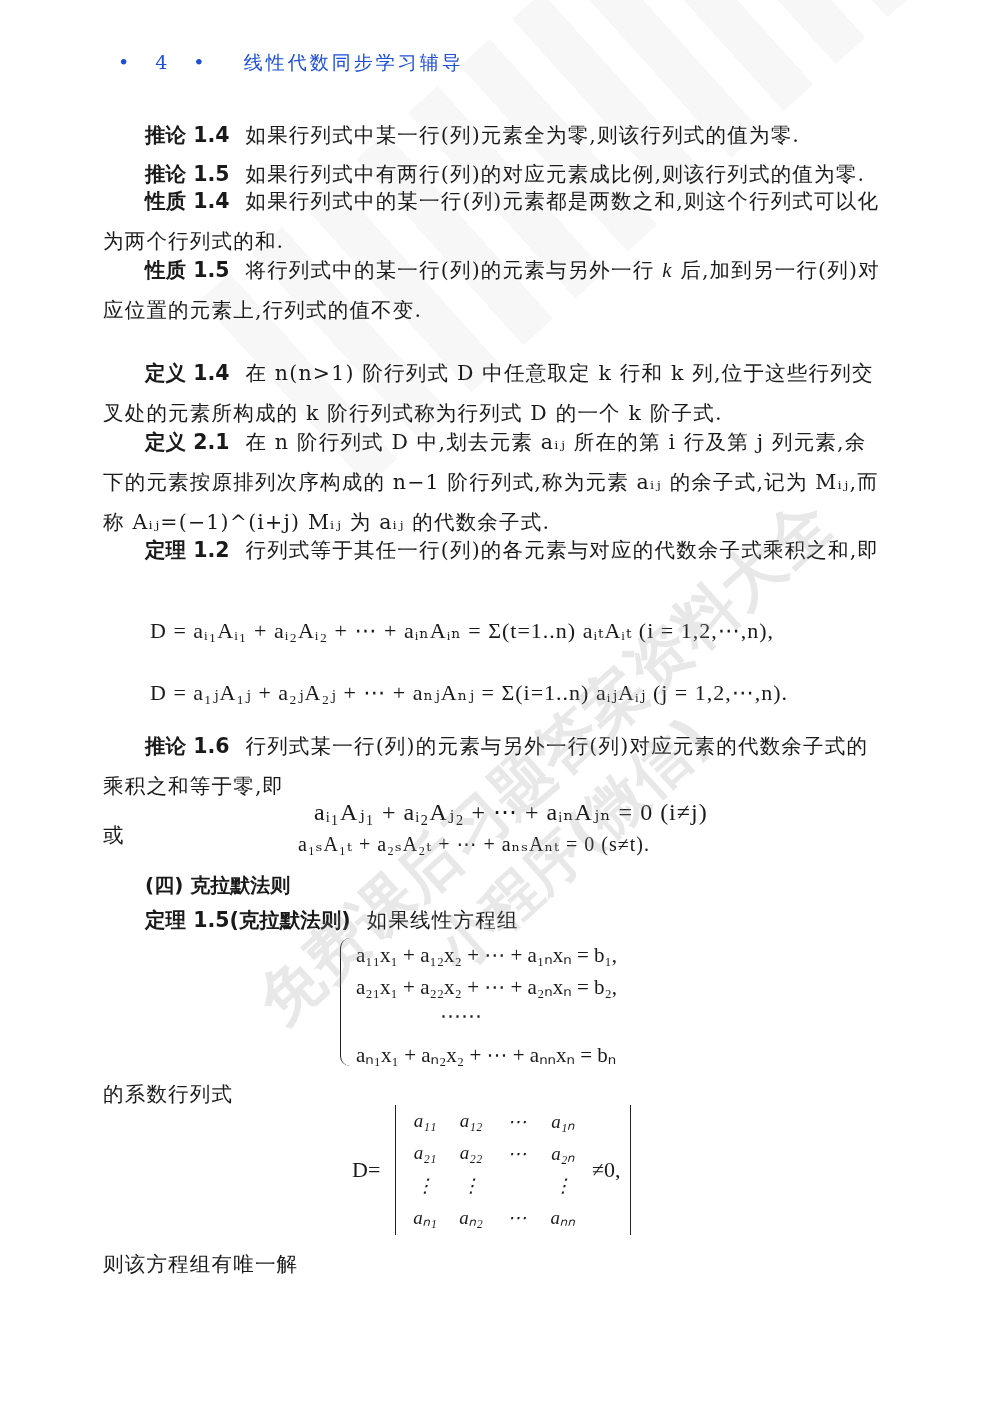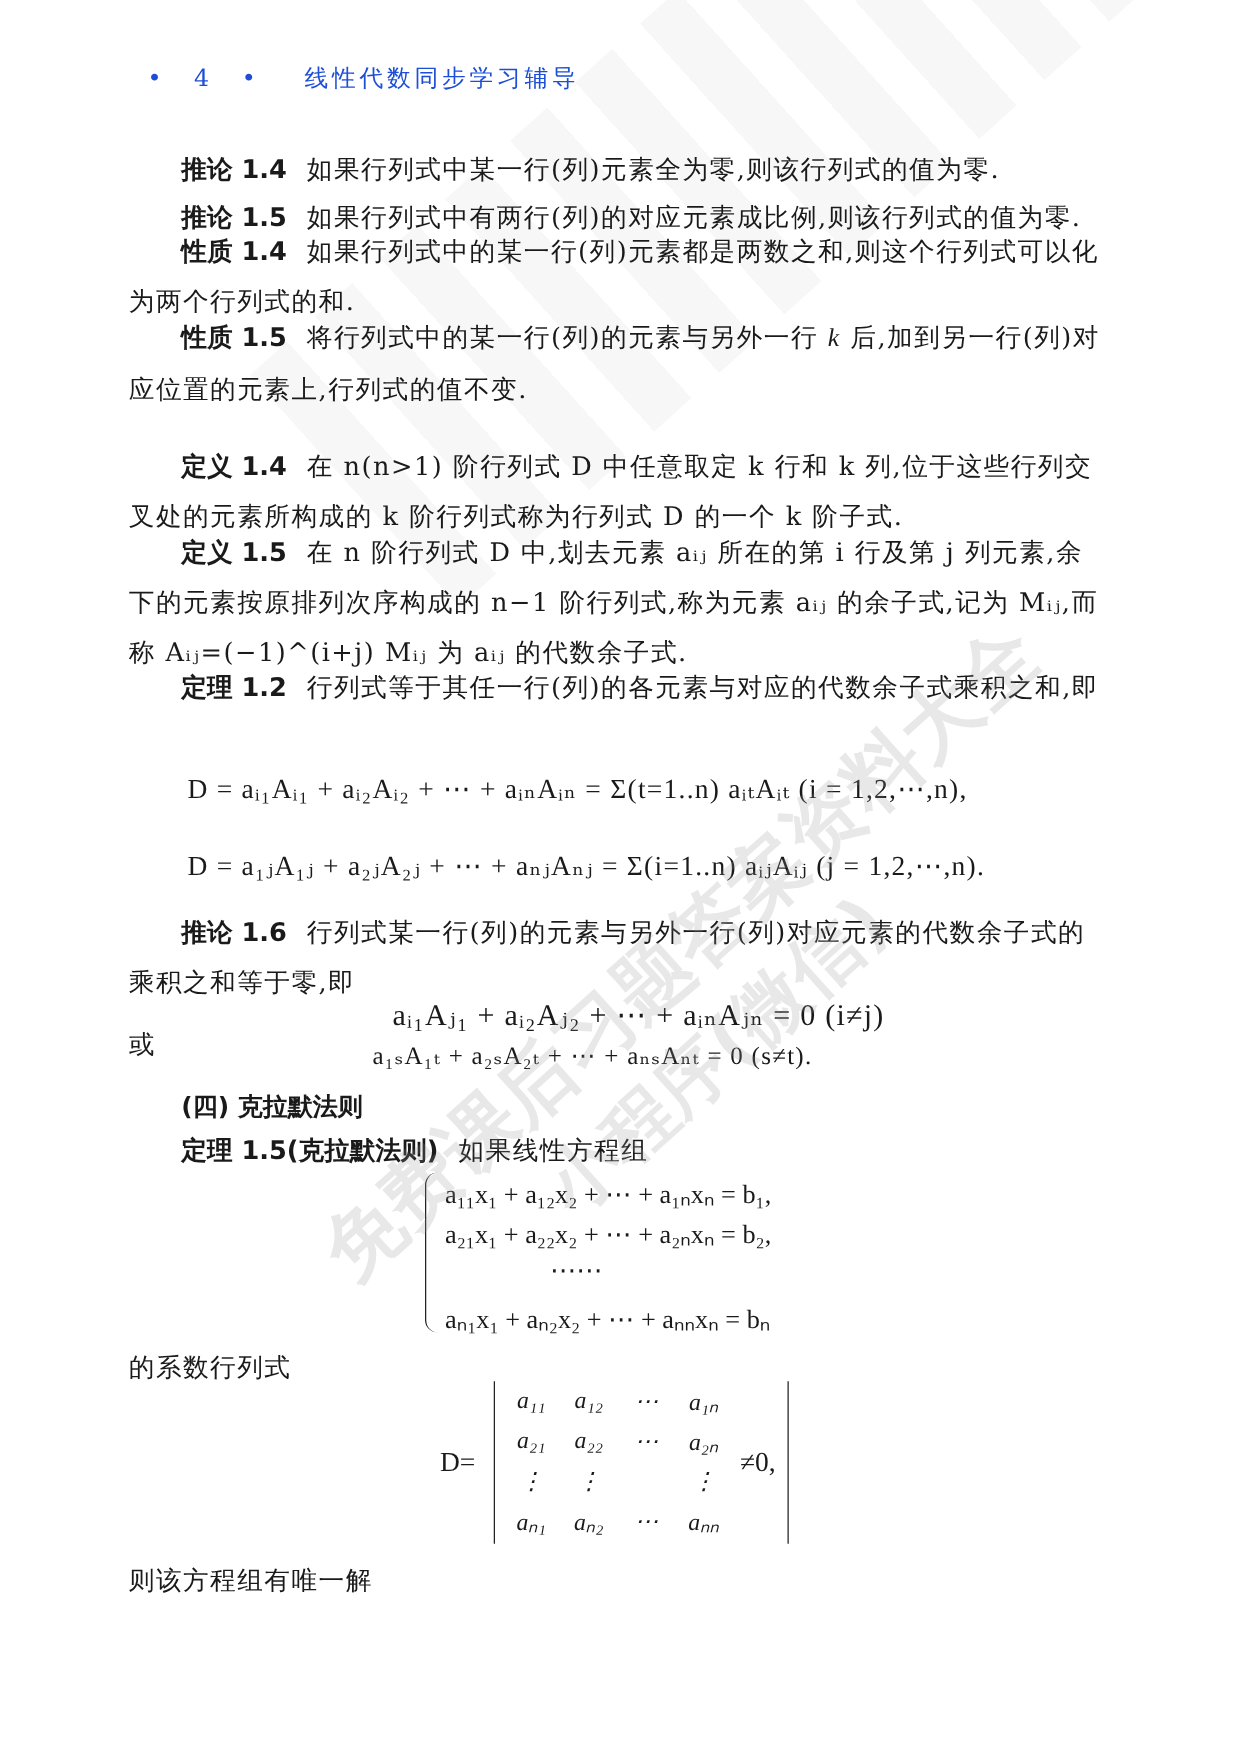--- a/index.html
+++ b/index.html
@@ -57,21 +57,21 @@
   <div class="para indent" style="top:250px;">
     <span class="lbl">性质 1.5</span><span>将行列式中的某一行(列)的元素与另外一行 </span><i>k</i><span> 后,加到另一行(列)对应位置的元素上,行列式的值不变.</span>
   </div>
 
 
   <div class="para indent" style="top:353px;">
     <span class="lbl">定义 1.4</span><span>在 n(n&gt;1) 阶行列式 D 中任意取定 k 行和 k 列,位于这些行列交叉处的元素所构成的 k 阶行列式称为行列式 D 的一个 k 阶子式.</span>
   </div>
 
   <div class="para indent" style="top:422px;">
-    <span class="lbl">定义 1.5</span><span>在 n 阶行列式 D 中,划去元素 aᵢⱼ 所在的第 i 行及第 j 列元素,余下的元素按原排列次序构成的 n−1 阶行列式,称为元素 aᵢⱼ 的余子式,记为 Mᵢⱼ,而称 Aᵢⱼ=(−1)^(i+j) Mᵢⱼ 为 aᵢⱼ 的代数余子式.</span>
+    <span class="lbl">定义 2.1</span><span>在 n 阶行列式 D 中,划去元素 aᵢⱼ 所在的第 i 行及第 j 列元素,余下的元素按原排列次序构成的 n−1 阶行列式,称为元素 aᵢⱼ 的余子式,记为 Mᵢⱼ,而称 Aᵢⱼ=(−1)^(i+j) Mᵢⱼ 为 aᵢⱼ 的代数余子式.</span>
   </div>
 
   <div class="para indent" style="top:530px;">
     <span class="lbl">定理 1.2</span><span>行列式等于其任一行(列)的各元素与对应的代数余子式乘积之和,即</span>
   </div>
 
   <div class="formula" style="left:150px; top:618px;">D = aᵢ₁Aᵢ₁ + aᵢ₂Aᵢ₂ + ⋯ + aᵢₙAᵢₙ = Σ(t=1..n) aᵢₜAᵢₜ (i = 1,2,⋯,n),</div>
   <div class="formula" style="left:150px; top:680px;">D = a₁ⱼA₁ⱼ + a₂ⱼA₂ⱼ + ⋯ + aₙⱼAₙⱼ = Σ(i=1..n) aᵢⱼAᵢⱼ (j = 1,2,⋯,n).</div>
 
   <div class="para indent" style="top:726px;">

